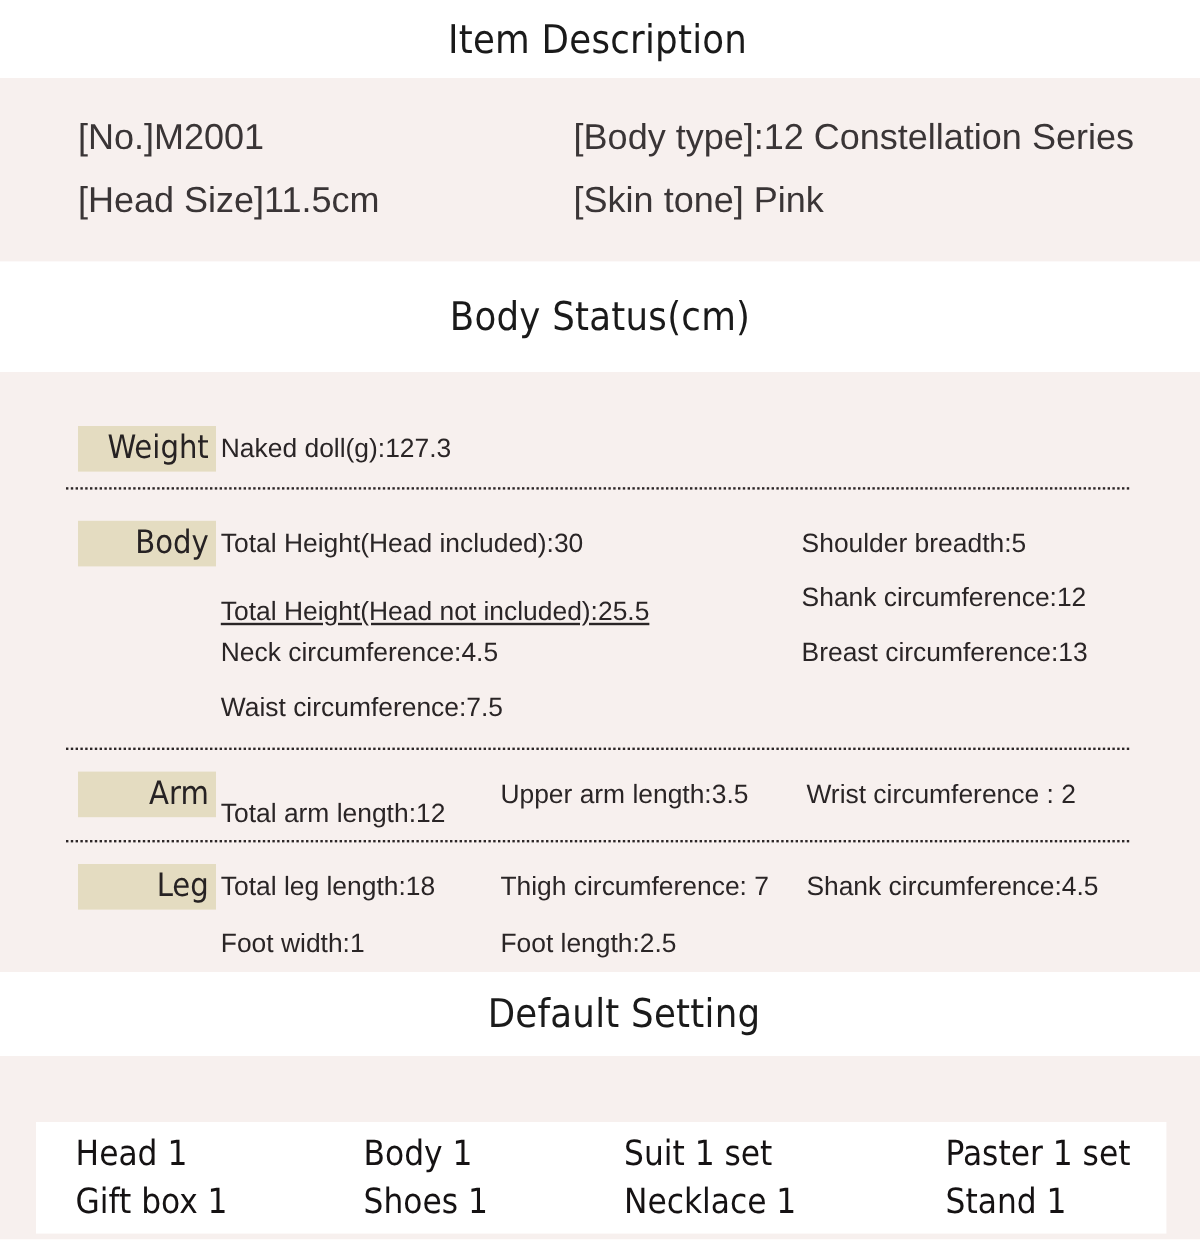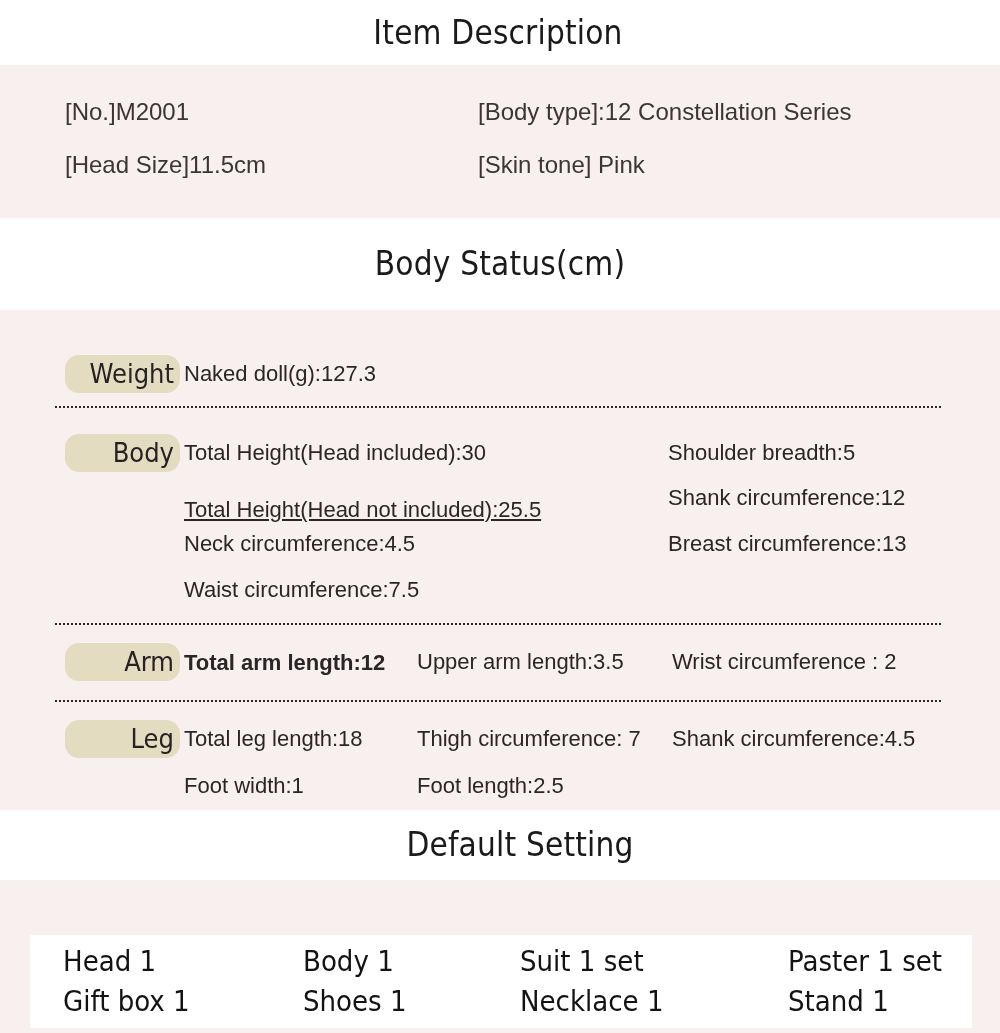--- a/index.html
+++ b/index.html
@@ -55,21 +55,21 @@
     left: 0; top: 65px;
     width: 1000px; height: 153px;
   }
   .desc-grid {
     position: absolute;
     left: 0; top: 0;
     width: 1000px; height: 153px;
   }
   .desc-item {
     position: absolute;
-    font-size: 24px;
+    font-size: 30px;
     color: #3a3536;
     white-space: nowrap;
   }
   .desc-c1 { left: 65px; }
   .desc-c2 { left: 478px; }
   .desc-r1 { top: 33px; }
   .desc-r2 { top: 86px; }
 
   #status-head-band {
     position: absolute;
@@ -103,21 +103,20 @@
     background: #e4dcc1;
     text-align: right;
     font-size: 27px;
     line-height: 38px;
     height: 38px;
     padding-right: 6px;
     box-sizing: border-box;
     color: #262223;
     font-family: "DejaVu Sans", sans-serif;
     font-stretch: condensed;
-    border-radius: 14px;
   }
   .cell {
     position: absolute;
     font-size: 22px;
     line-height: 30px;
     color: #2a2526;
     white-space: nowrap;
   }
   .dots {
     position: absolute;
@@ -212,21 +211,21 @@
         <div class="cell c-b" style="top:49px;">Shank circumference:12</div>
         <div class="cell c-a" style="top:95px;">Neck circumference:4.5</div>
         <div class="cell c-b" style="top:95px;">Breast circumference:13</div>
         <div class="cell c-a" style="top:141px;">Waist circumference:7.5</div>
       </div>
 
       <div class="dots" style="top:313px;"></div>
 
       <div class="srow" style="top:333px;">
         <div class="tag">Arm</div>
-        <div class="cell c3-a" style="top:5px;font-weight:bold;">Total arm length:12</div>
+        <div class="cell c3-a" style="top:20px;">Total arm length:12</div>
         <div class="cell c3-b" style="top:4px;">Upper arm length:3.5</div>
         <div class="cell c3-c" style="top:4px;">Wrist circumference : 2</div>
       </div>
 
       <div class="dots" style="top:390px;"></div>
 
       <div class="srow" style="top:410px;">
         <div class="tag">Leg</div>
         <div class="cell c3-a" style="top:4px;">Total leg length:18</div>
         <div class="cell c3-b" style="top:4px;">Thigh circumference: 7</div>

